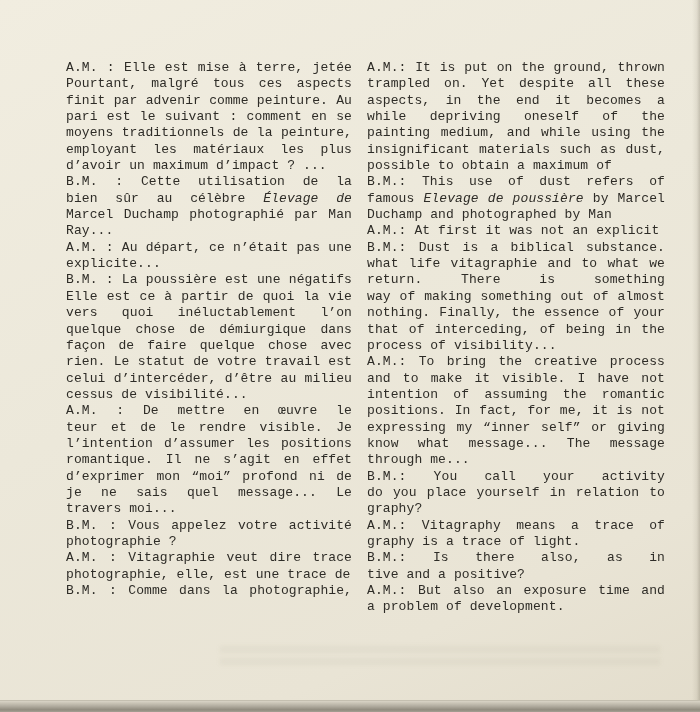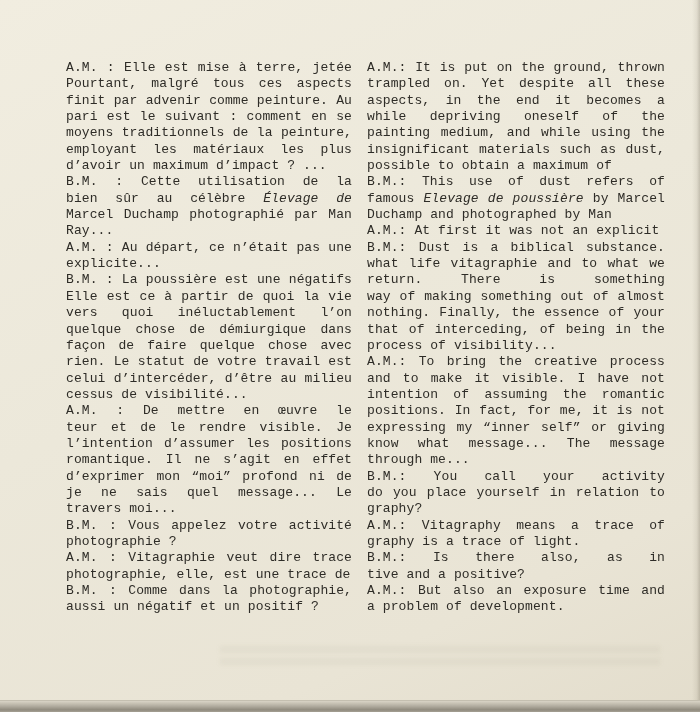--- a/index.html
+++ b/index.html
@@ -94,21 +94,20 @@
       <div class="line"><span>l’intention d’assumer les positions de l’artiste</span></div>
       <div class="line"><span>romantique. Il ne s’agit en effet pour moi ni</span></div>
       <div class="line"><span>d’exprimer mon “moi” profond ni de négatif</span></div>
       <div class="line"><span>je ne sais quel message... Le message passe à</span></div>
       <div class="line endline"><span>travers moi...</span></div>
       <div class="line"><span>B.M. : Vous appelez votre activité </span><span class="it">vitagraphie</span><span>.</span></div>
       <div class="line endline"><span>photographie ?</span></div>
       <div class="line"><span>A.M. : Vitagraphie veut dire trace de vie. La</span></div>
       <div class="line endline"><span>photographie, elle, est une trace de lumière.</span></div>
       <div class="line"><span>B.M. : Comme dans la photographie, il y a</span></div>
-      <div class="line endline"><span>aussi un négatif et un positif ?</span></div>
     </div>
   <div class="column english">
       <div class="line"><span>A.M.: It is put on the ground, thrown and</span></div>
       <div class="line"><span>trampled on. Yet despite all these negative</span></div>
       <div class="line"><span>aspects, in the end it becomes a painting. In</span></div>
       <div class="line"><span>while depriving oneself of the traditional</span></div>
       <div class="line"><span>painting medium, and while using the most</span></div>
       <div class="line"><span>insignificant materials such as dust, is it still</span></div>
       <div class="line endline"><span>possible to obtain a maximum of impact?...</span></div>
       <div class="line"><span>B.M.: This use of dust refers of course to the</span></div>

